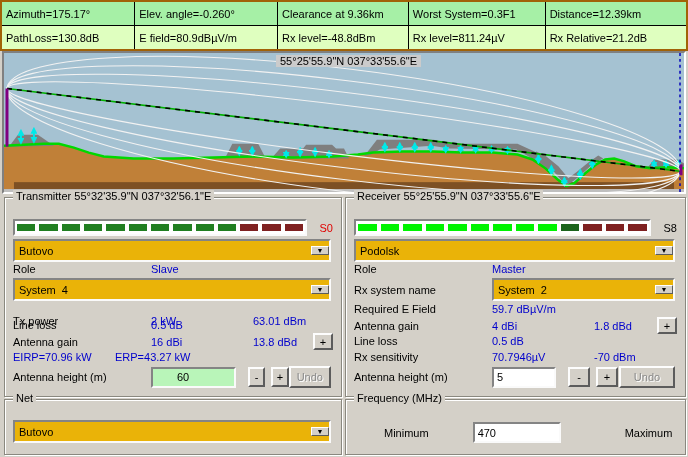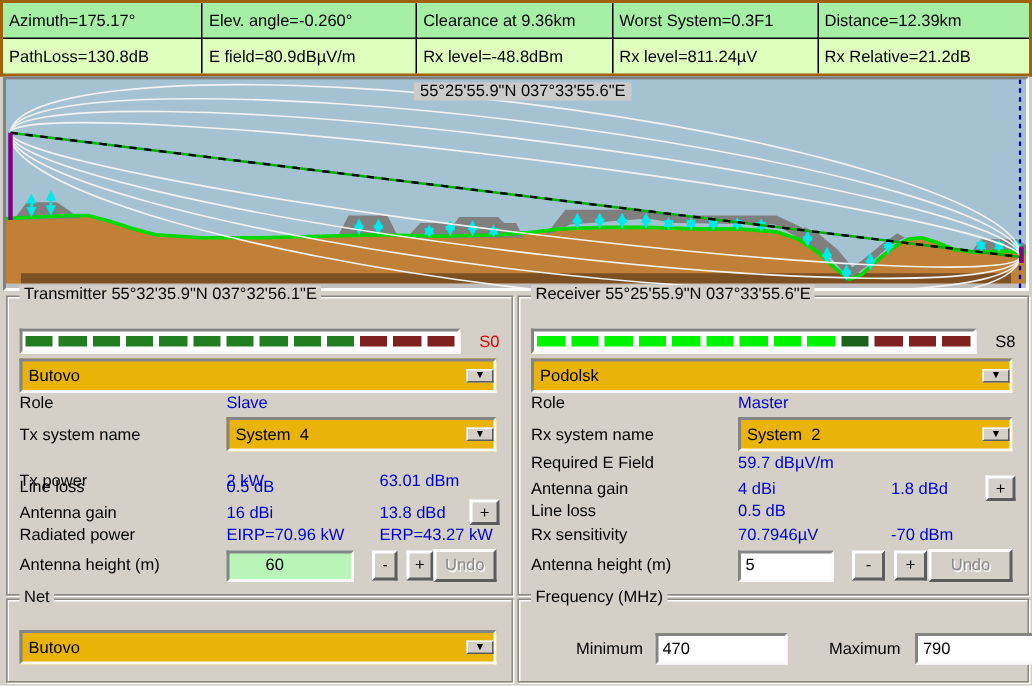--- a/index.html
+++ b/index.html
@@ -175,21 +175,20 @@
       <div class="combo">
         <span class="ctext">Butovo</span>
         <span class="cbtn">▼</span>
       </div>
     </div>
     <div class="row" style="top:65px;">
       <span class="lbl">Role</span>
       <span class="v1">Slave</span>
     </div>
     <div class="row" style="top:80px;right:10px;">
-      <span class="lbl">Tx system name</span>
       <div class="combo">
         <span class="ctext">System  4</span>
         <span class="cbtn">▼</span>
       </div>
     </div>
     <div class="row" style="top:105px;margin-top:12px;">
       <span class="lbl">Tx power</span>
       <span class="v1">2 kW</span>
       <span class="v2">63.01 dBm</span>
     </div>
@@ -197,21 +196,20 @@
       <span class="lbl">Line loss</span>
       <span class="v1">0.5 dB</span>
     </div>
     <div class="row" style="top:135px;">
       <span class="lbl">Antenna gain</span>
       <span class="v1">16 dBi</span>
       <span class="v2">13.8 dBd</span>
       <button class="btn plus">+</button>
     </div>
     <div class="row" style="top:153px;">
-      <span class="lbl">Radiated power</span>
       <span class="v1">EIRP=70.96 kW</span>
       <span class="v2">ERP=43.27 kW</span>
     </div>
     <div class="row" style="top:168px;right:10px;">
       <span class="lbl">Antenna height (m)</span>
       <input class="field green" style="width: 54px; padding-left: 24px;" value="60">
       <button class="btn small" style="margin-left:12px;">-</button>
       <button class="btn small" style="margin-left:6px;">+</button>
       <button class="btn undo">Undo</button>
     </div>
@@ -287,21 +285,21 @@
     <div class="row" style="top:20px;right:10px;">
       <div class="combo">
         <span class="ctext">Butovo</span>
         <span class="cbtn">▼</span>
       </div>
     </div>
   </div>
 
   <div class="group g-freq">
     <span class="gtitle">Frequency (MHz)</span>
-    <div class="row" style="top:22px;">
+    <div class="row" style="top:22px;gap:36px;">
       <span style="margin-left:30px;">Minimum</span>
       <input class="field" style="width: 78px; margin-left: 8px;" value="470">
       <span style="margin-left:28px;">Maximum</span>
       <input class="field" style="width: 76px; margin-left: 10px;" value="790">
     </div>
   </div>
 
 </div>
 
 </body></html>

